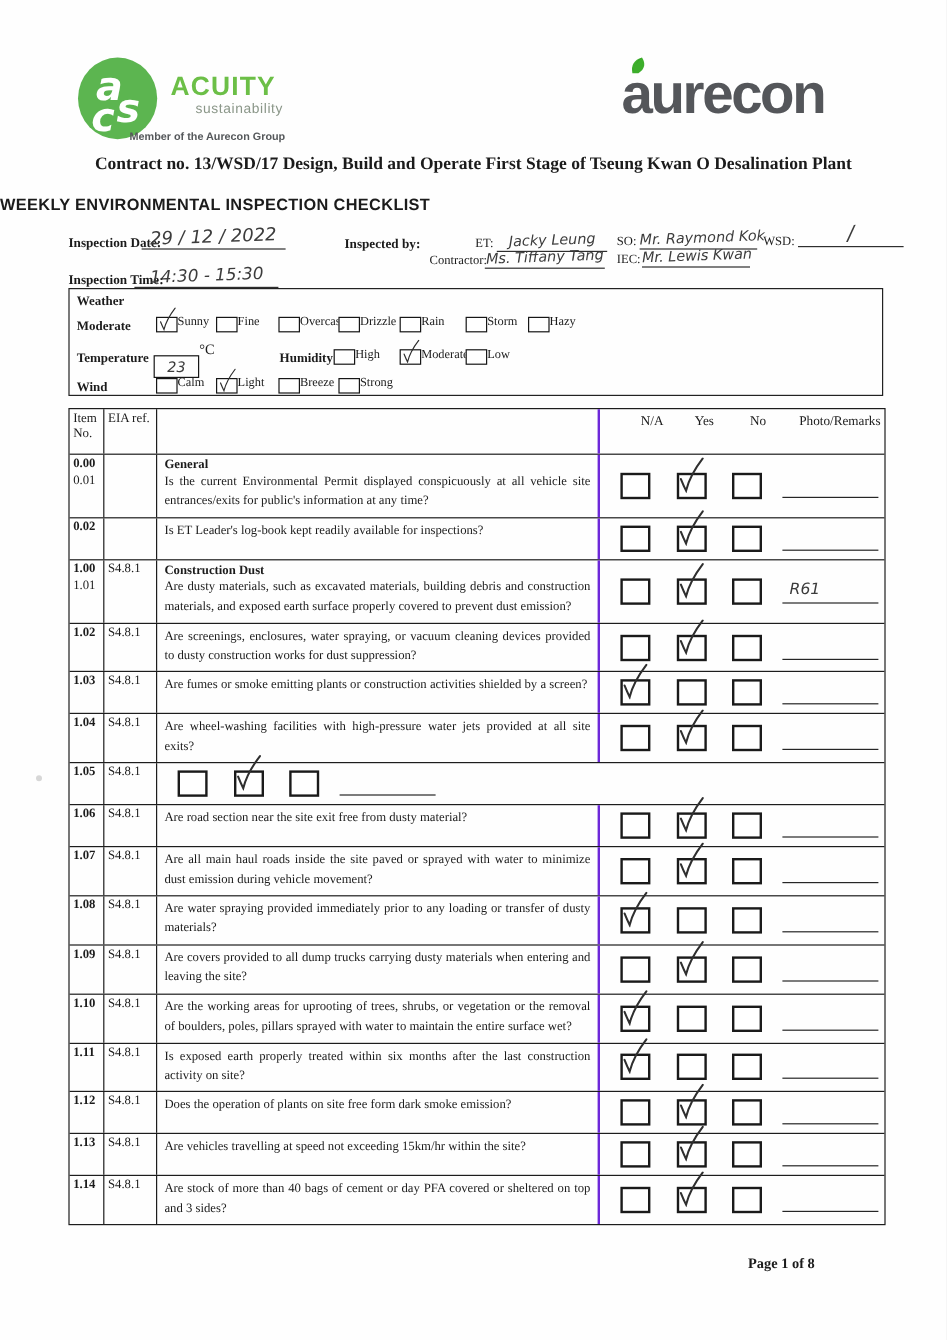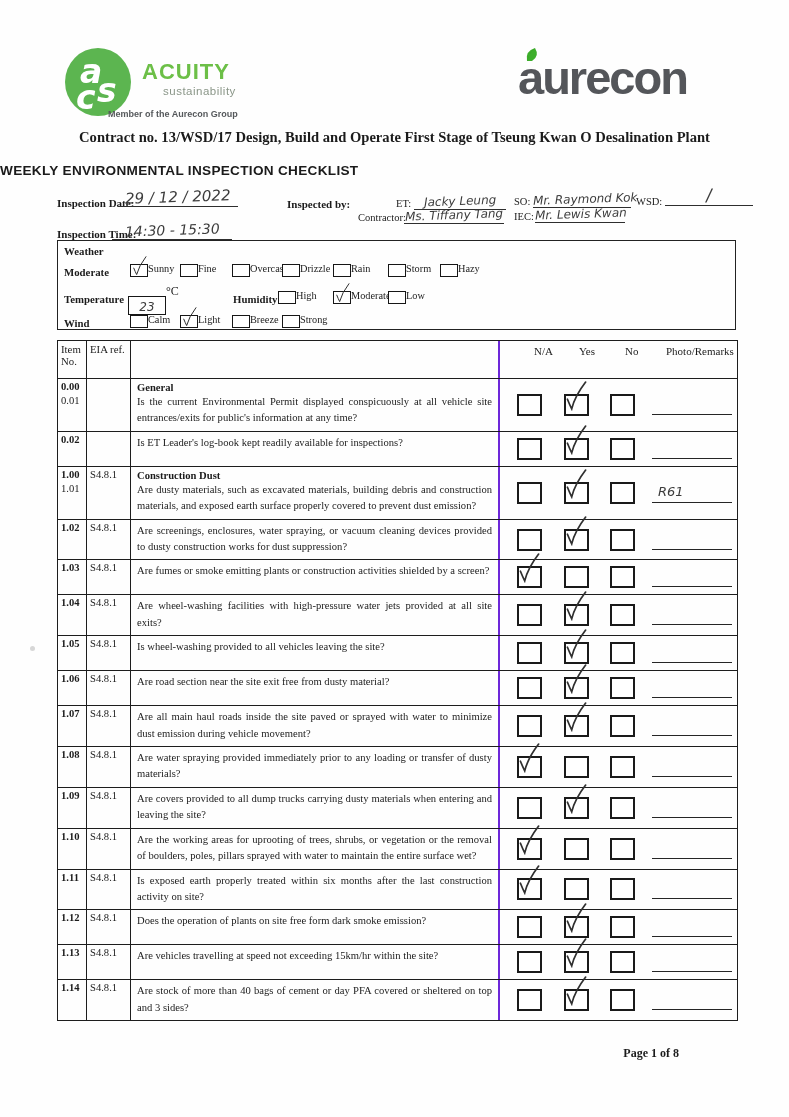--- a/index.html
+++ b/index.html
@@ -344,23 +344,20 @@
                 <path d="M2 17 Q4 22 6 26 Q9 14 19 1" fill="none" stroke="#2f2f2f" stroke-width="1.6" stroke-linecap="round"></path>
               </svg></span>
             <span class="rline"></span>
           </div>
         </div>
         <div class="trow">
           <div class="c-item">
             <span class="n1">1.05</span>
           </div>
           <div class="c-eia">S4.8.1</div>
-          <div class="c-desc">
-            <div class="q">Is wheel-washing provided to all vehicles leaving the site?</div>
-          </div>
           <div class="c-checks">
             <span class="box b-na"></span>
             <span class="box b-yes"></span>
             <span class="box b-no"></span>
             <span class="tick t-yes"><svg width="22" height="30" viewBox="0 0 20 28">
                 <path d="M2 17 Q4 22 6 26 Q9 14 19 1" fill="none" stroke="#2f2f2f" stroke-width="1.6" stroke-linecap="round"></path>
               </svg></span>
             <span class="rline"></span>
           </div>
         </div>

